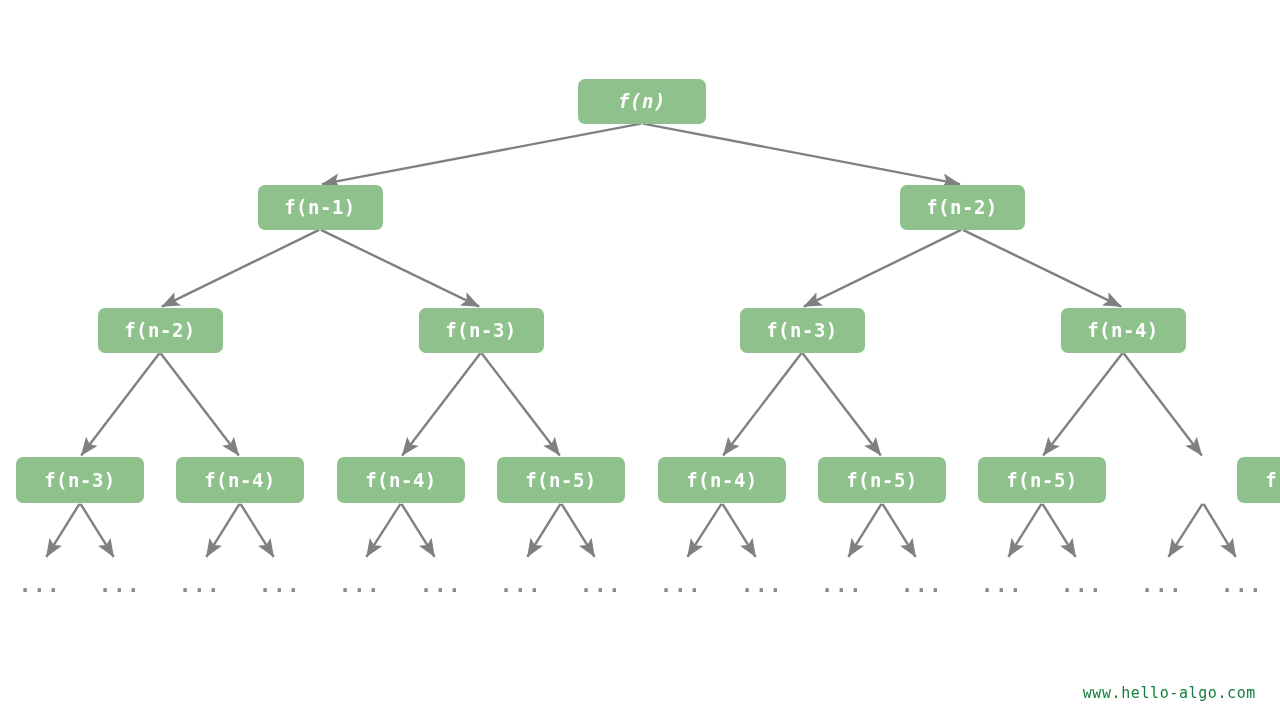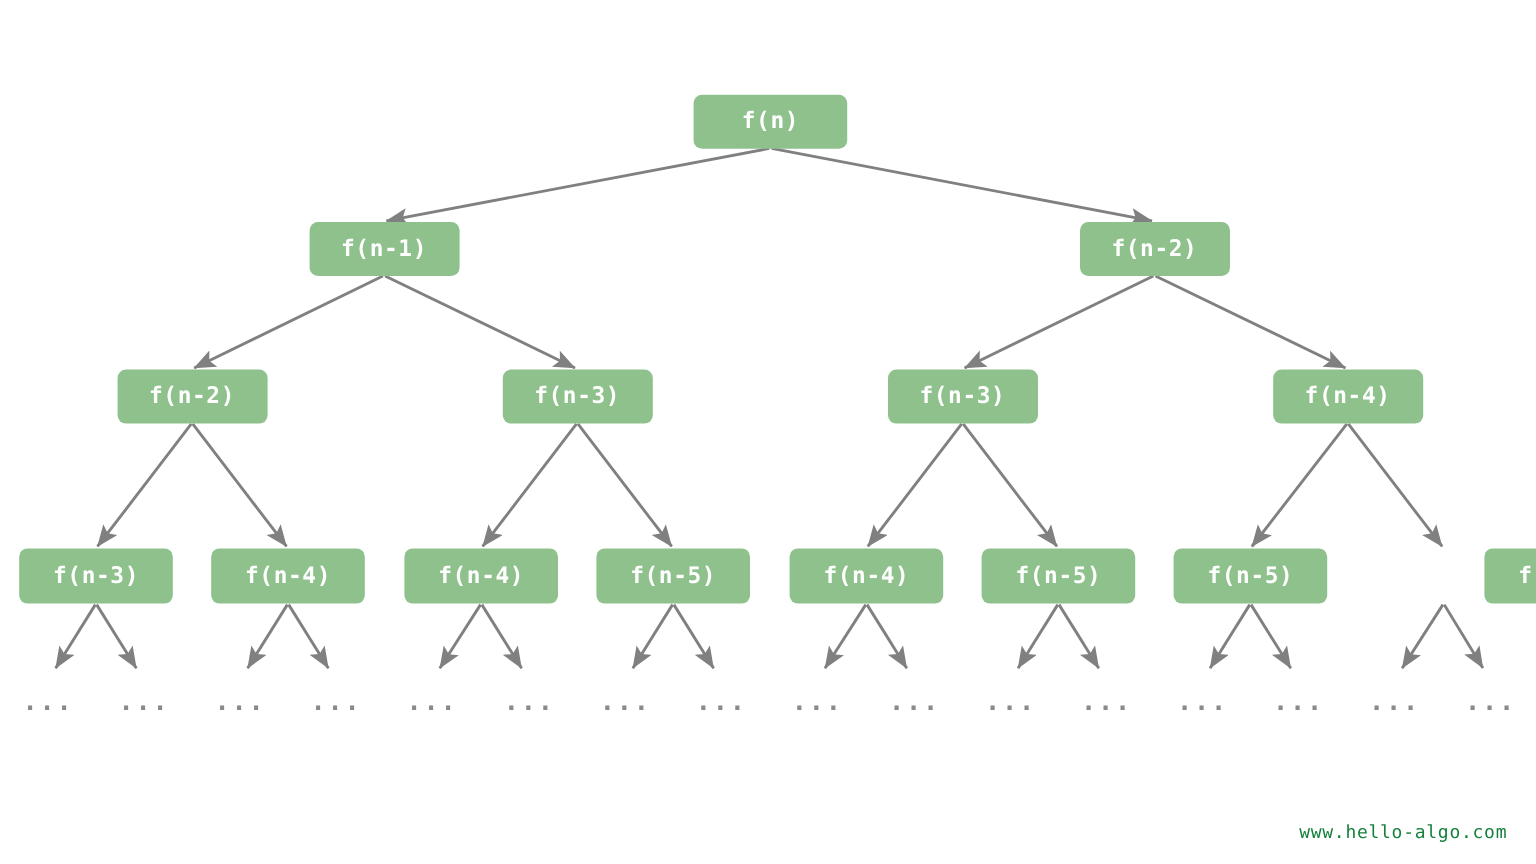--- a/index.html
+++ b/index.html
@@ -105,21 +105,21 @@
         <line x1="881.4700010599968" y1="503.8479983040051" x2="848.3599872800381" y2="556.824020351939" stroke="#808080" stroke-width="2.4" marker-end="url(#arrowhead)"></line>
         <line x1="882.5299989400032" y1="503.8479983040051" x2="915.6400127199619" y2="556.824020351939" stroke="#808080" stroke-width="2.4" marker-end="url(#arrowhead)"></line>
         <line x1="1041.4700010599968" y1="503.8479983040051" x2="1008.3599872800381" y2="556.824020351939" stroke="#808080" stroke-width="2.4" marker-end="url(#arrowhead)"></line>
         <line x1="1042.5299989400032" y1="503.8479983040051" x2="1075.6400127199618" y2="556.824020351939" stroke="#808080" stroke-width="2.4" marker-end="url(#arrowhead)"></line>
         <line x1="1202.4605730093183" y1="503.8420323756983" x2="1168.4731238881805" y2="556.8956114916207" stroke="#808080" stroke-width="2.4" marker-end="url(#arrowhead)"></line>
         <line x1="1203.5203701726755" y1="503.8539407961854" x2="1235.7555579278944" y2="556.7527104457755" stroke="#808080" stroke-width="2.4" marker-end="url(#arrowhead)"></line>
       </g>
   </svg>
 
   <div id="node-layer">
-      <div class="node" style="left: 578px; top: 78.5px; width: 128px; height: 45px; background: rgb(142, 193, 140); color: rgb(255, 255, 255);">f(n)</div>
+      <div class="node" style="left: 578px; top: 78.5px; width: 128px; height: 45px; background: rgb(142, 193, 140); color: rgb(255, 255, 255); font-style: italic;">f(n)</div>
       <div class="node" style="left: 257.5px; top: 184.5px; width: 125px; height: 45px; background: rgb(142, 193, 140); color: rgb(255, 255, 255); text-align: center;">f(n-1)</div>
       <div class="node" style="left: 899.5px; top: 184.5px; width: 125px; height: 45px; background: rgb(142, 193, 140); color: rgb(255, 255, 255);">f(n-2)</div>
       <div class="node" style="left: 97.5px; top: 307.5px; width: 125px; height: 45px; background: rgb(142, 193, 140); color: rgb(255, 255, 255);">f(n-2)</div>
       <div class="node" style="left: 418.5px; top: 307.5px; width: 125px; height: 45px; background: rgb(142, 193, 140); color: rgb(255, 255, 255);">f(n-3)</div>
       <div class="node" style="left: 739.5px; top: 307.5px; width: 125px; height: 45px; background: rgb(142, 193, 140); color: rgb(255, 255, 255);">f(n-3)</div>
       <div class="node" style="left: 1060.5px; top: 307.5px; width: 125px; height: 45px; background: rgb(142, 193, 140); color: rgb(255, 255, 255);">f(n-4)</div>
       <div class="node" style="left: 16px; top: 457px; width: 128px; height: 46px; background: rgb(142, 193, 140); color: rgb(255, 255, 255);">f(n-3)</div>
       <div class="node" style="left: 176px; top: 457px; width: 128px; height: 46px; background: rgb(142, 193, 140); color: rgb(255, 255, 255);">f(n-4)</div>
       <div class="node" style="left: 337px; top: 457px; width: 128px; height: 46px; background: rgb(142, 193, 140); color: rgb(255, 255, 255);">f(n-4)</div>
       <div class="node" style="left: 497px; top: 457px; width: 128px; height: 46px; background: rgb(142, 193, 140); color: rgb(255, 255, 255);">f(n-5)</div>

